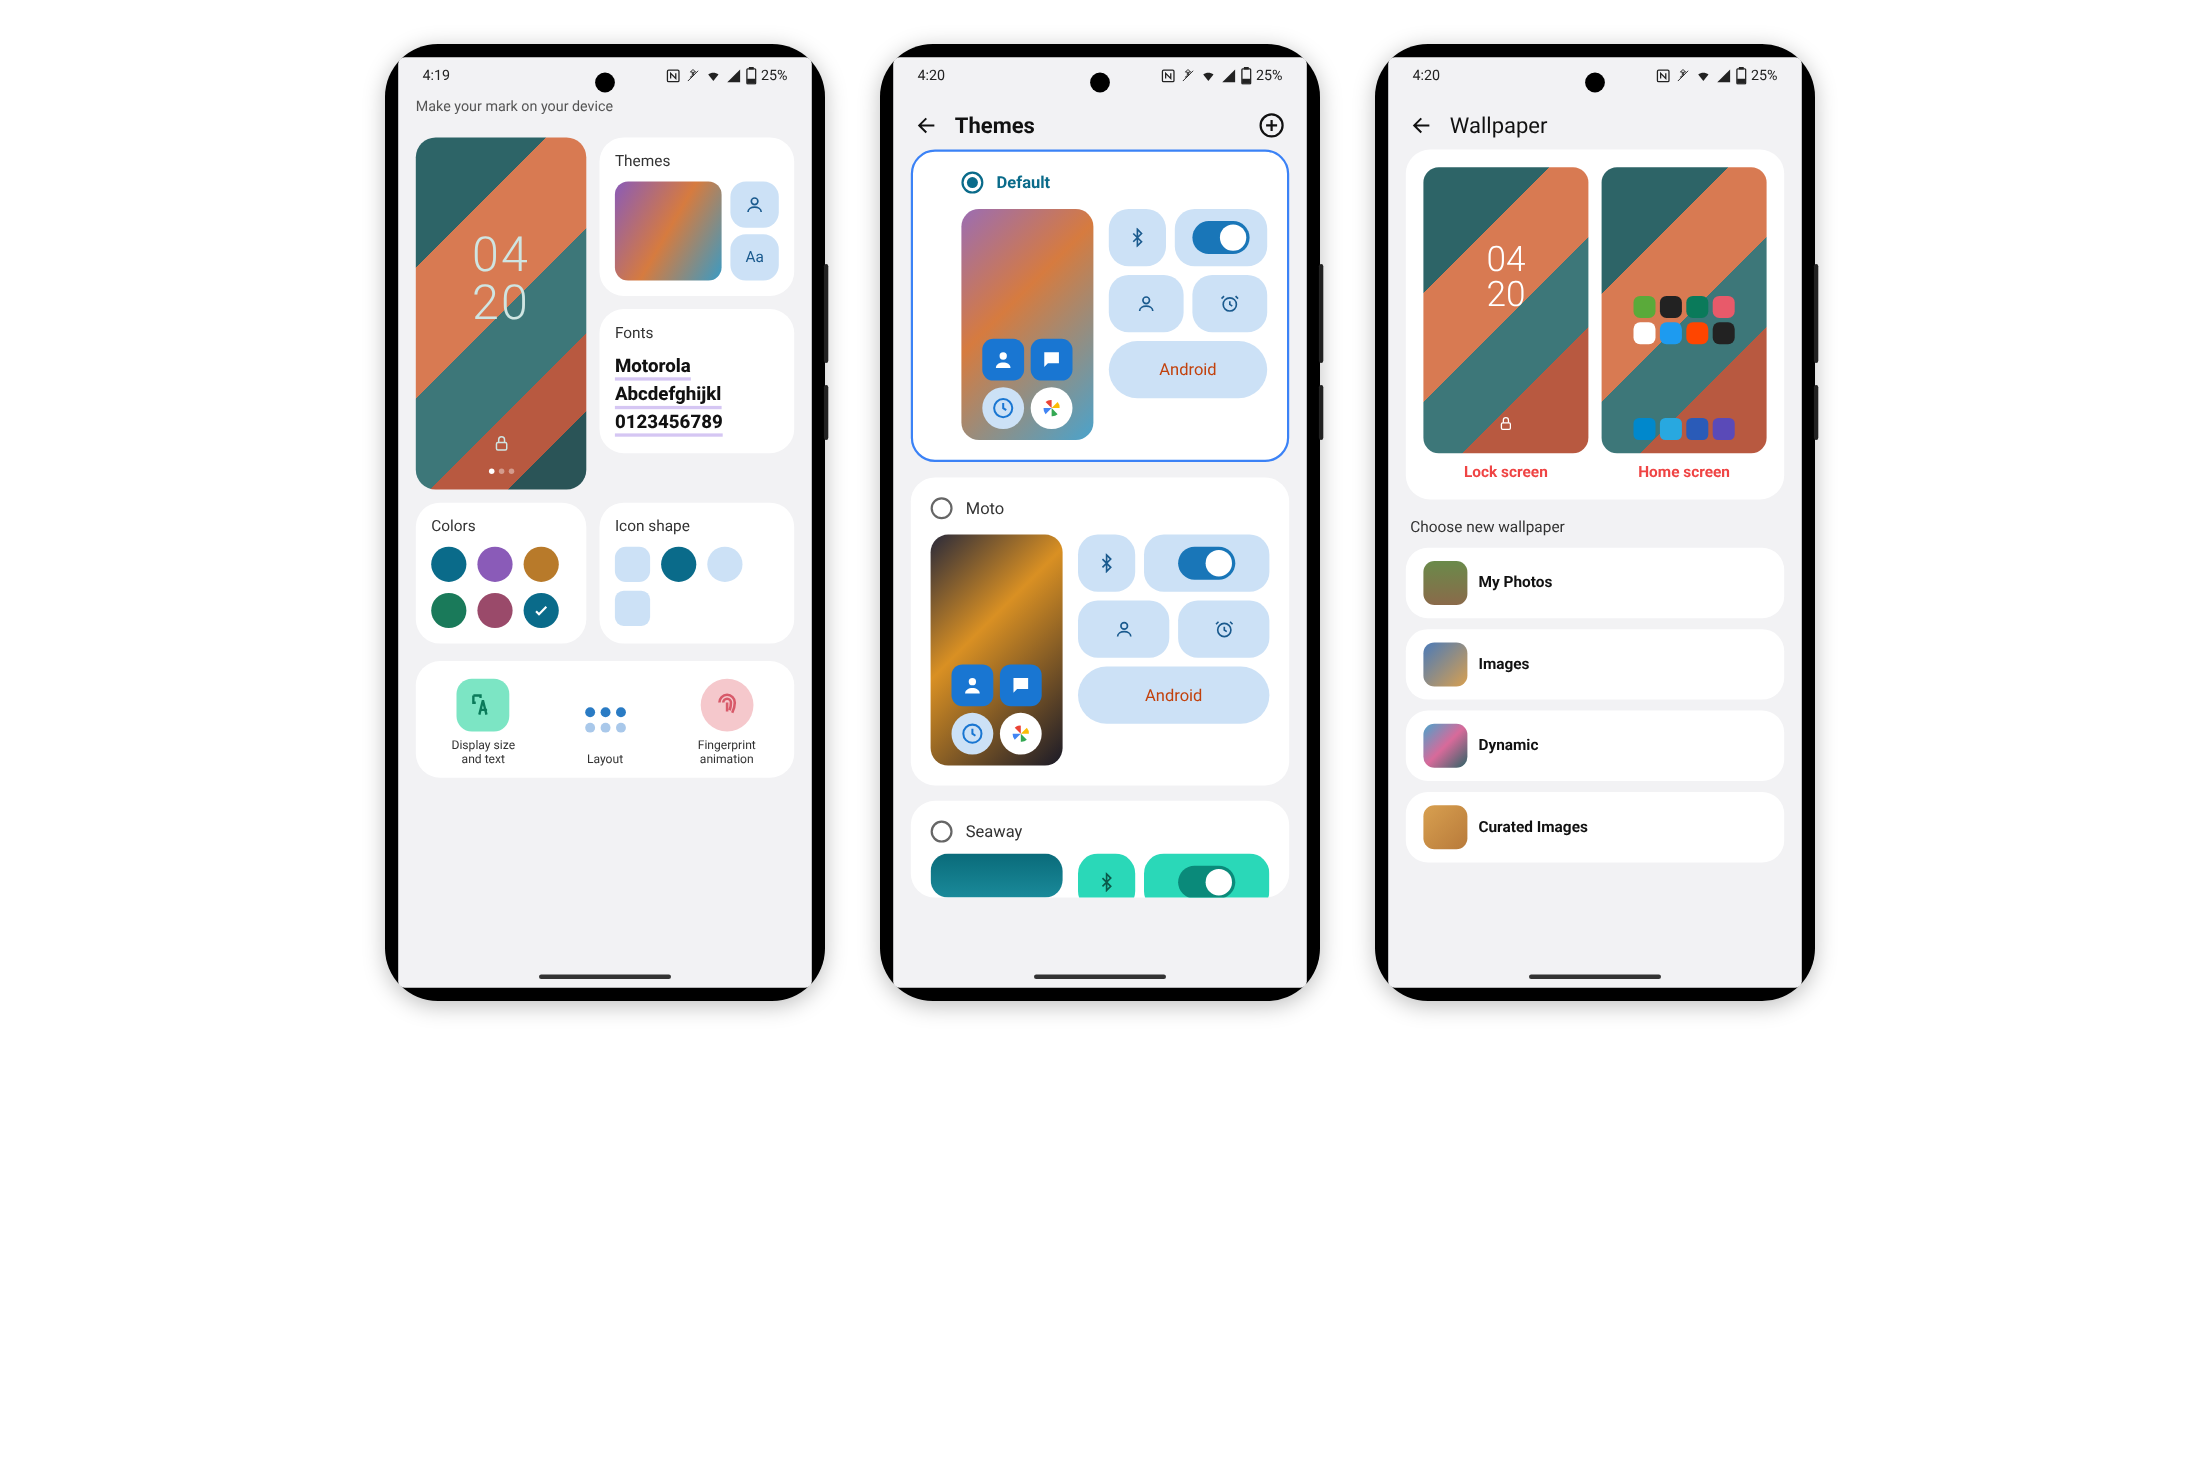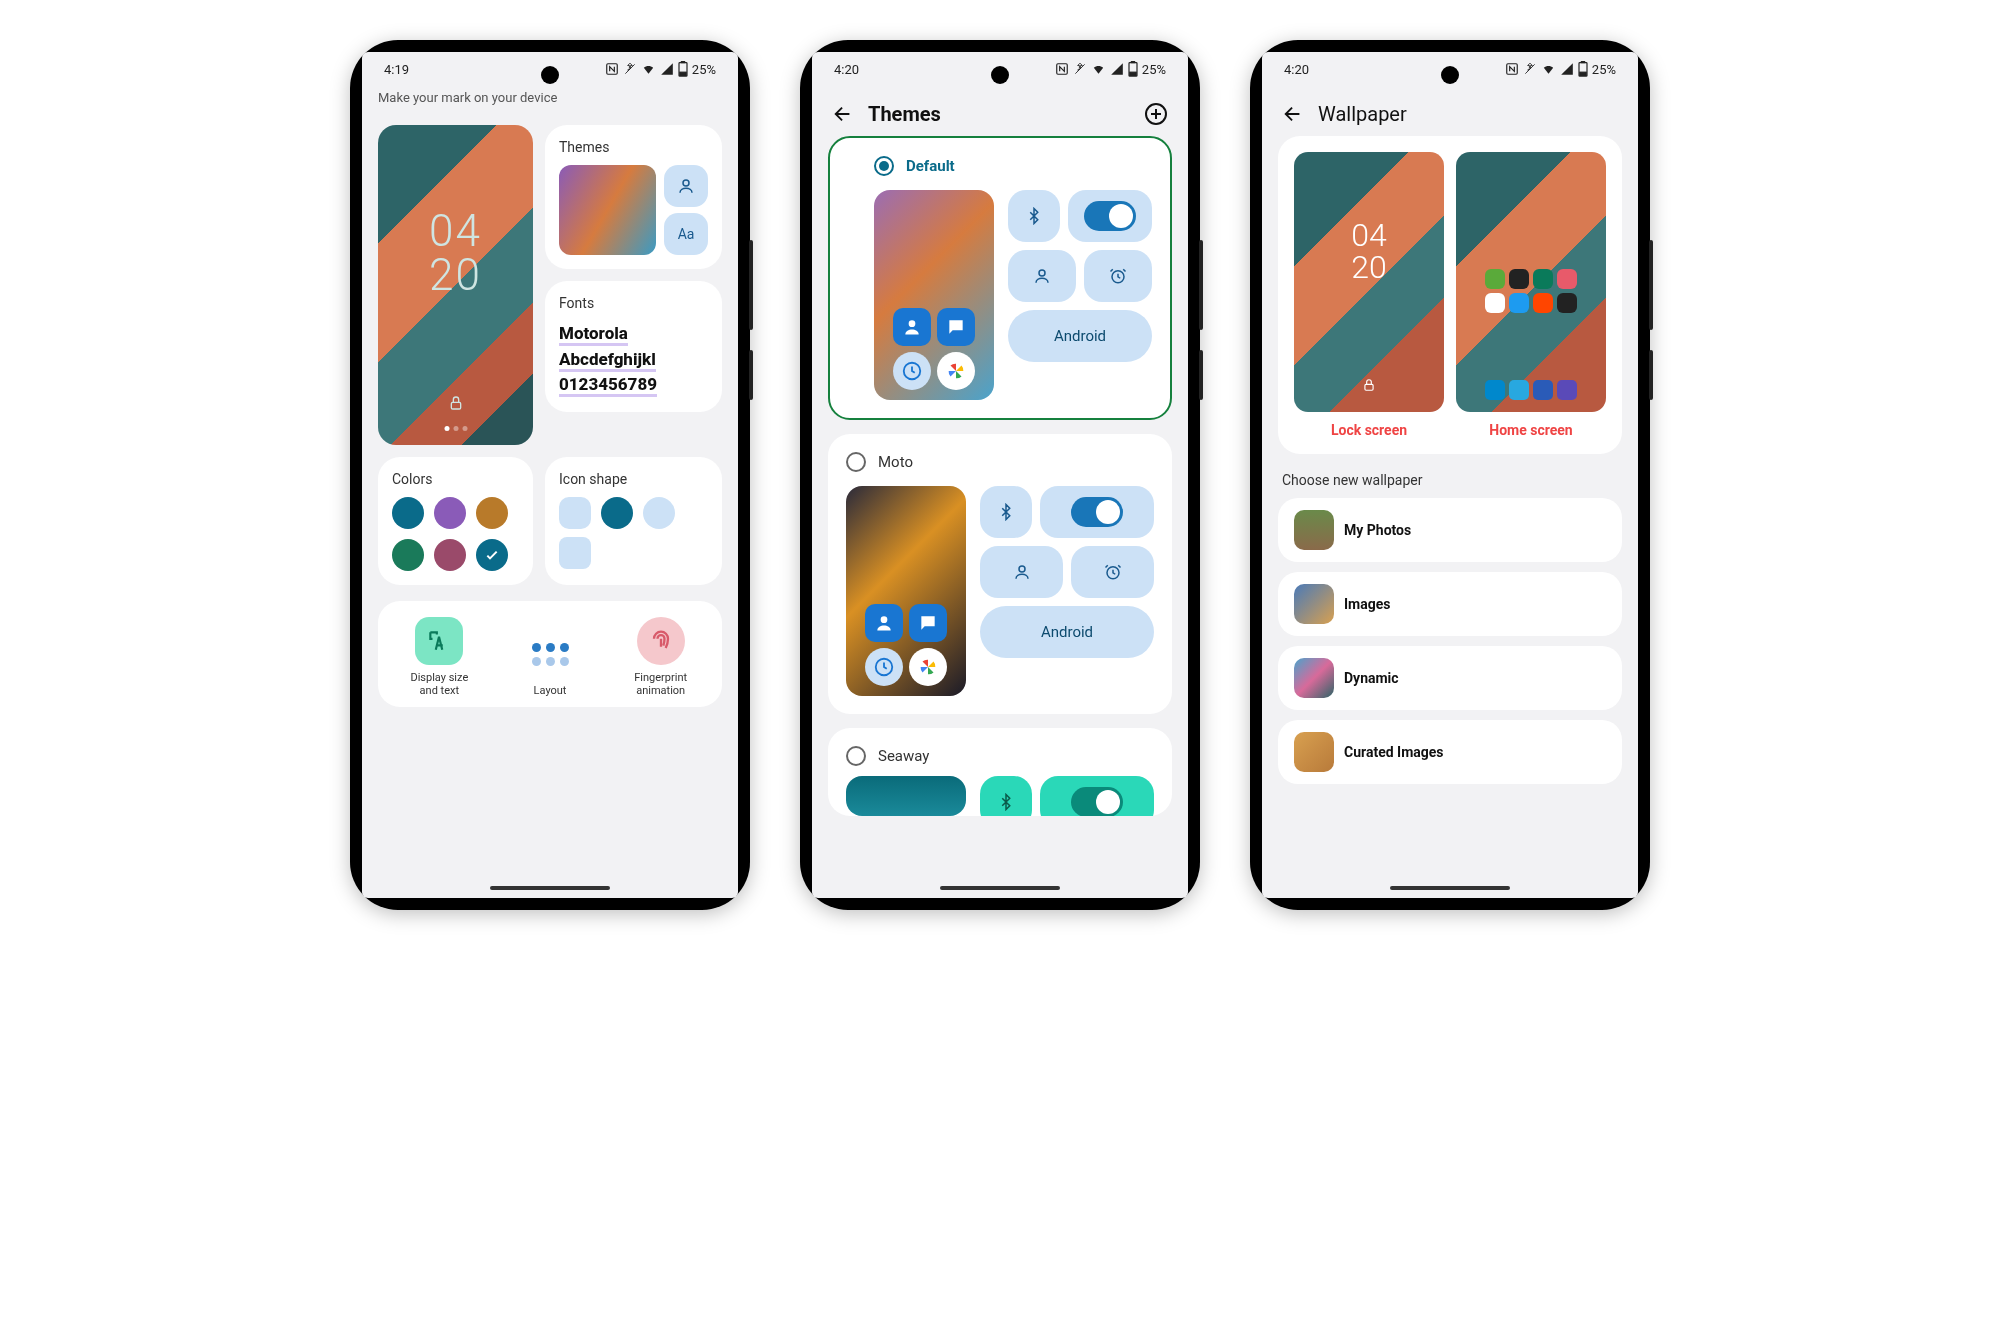--- a/index.html
+++ b/index.html
@@ -145,21 +145,21 @@
   .home-bar {
     position:absolute; bottom:8px; left:50%; transform:translateX(-50%);
     width:120px;height:4px;background:#333;border-radius:2px;
   }
   
   .header-row { display:flex; align-items:center; gap:14px; padding:16px 4px 10px; }
   .header-title { font-size:20px; font-weight:700; color:#111; flex:1; }
   .theme-card {
     background:#fff; border-radius:22px; padding:18px; margin-bottom:14px;
   }
-  .theme-card.active { border:2px solid #15803d;padding-left:44px; }
+  .theme-card.active { border:2px solid #3b82f6;padding-left:44px; }
   .theme-head { display:flex;align-items:center;gap:12px;margin-bottom:14px; }
   .radio {
     width:20px;height:20px;border:2px solid #666;border-radius:50%;
     display:flex;align-items:center;justify-content:center;
   }
   .radio.on{border-color:#0a6b8a;}
   .radio.on::after{content:"";width:10px;height:10px;background:#0a6b8a;border-radius:50%;}
   .theme-name { font-size:15px; color:#333; }
   .theme-name.active{font-weight:700;color:#0a6b8a;}
   .theme-body { display:flex; gap:14px; }
@@ -175,21 +175,21 @@
   .app-icon{width:38px;height:38px;border-radius:50%;background:#fff;display:flex;align-items:center;justify-content:center;}
   .app-icon.sq{border-radius:10px;}
   .theme-controls { flex:1; display:flex; flex-direction:column; gap:8px; }
   .ctrl-row { display:flex;gap:8px;align-items:center; }
   .ctrl-pill {
     flex:1;height:52px;background:#cce1f6;border-radius:18px;
     display:flex;align-items:center;justify-content:center;color:#1a5a8e;
   }
   .ctrl-wide {
     height:52px;background:#cce1f6;border-radius:26px;width:100%;
-    display:flex;align-items:center;justify-content:center;font-size:15px;color:#0c4a6e;
+    display:flex;align-items:center;justify-content:center;font-size:15px;color:#c2410c;
   }
   .toggle {
     width:52px;height:30px;background:#1976b8;border-radius:15px;position:relative;
   }
   .toggle::after{content:"";position:absolute;right:3px;top:3px;width:24px;height:24px;background:#fff;border-radius:50%;}
   
   .wp-tabs { display:flex; gap:12px; padding:16px; background:#fff; border-radius:22px; }
   .wp-tab { flex:1; text-align:center; }
   .wp-tab-img {
     width:100%; height:260px; border-radius:14px; position:relative; overflow:hidden; margin-bottom:10px;

